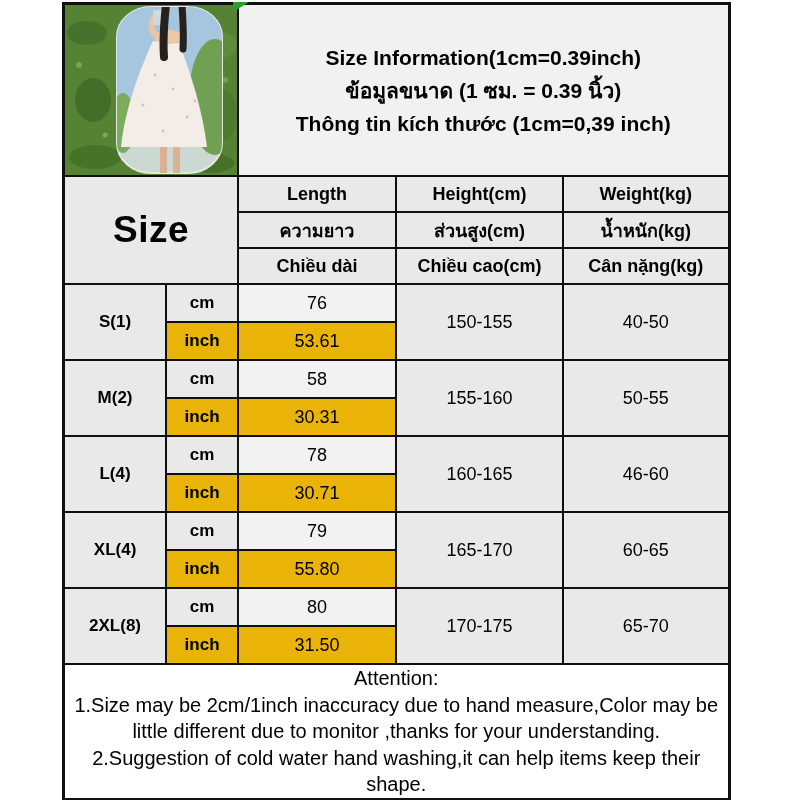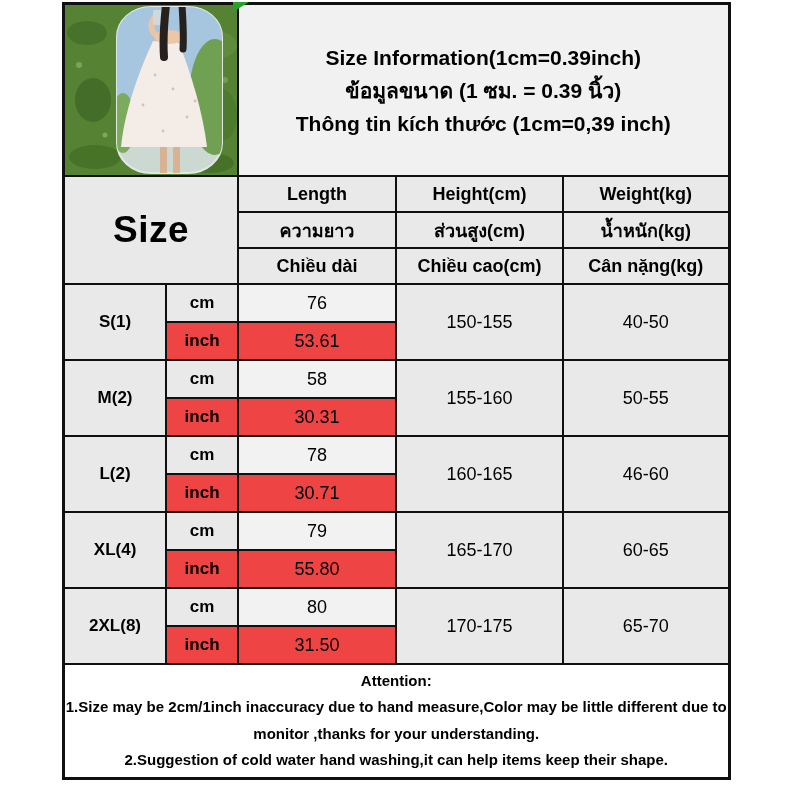--- a/index.html
+++ b/index.html
@@ -21,33 +21,33 @@
   .col-sizelabel{width:100px}.col-unit{width:70px}.col-length{width:158px}
   .col-height{width:167px}.col-weight{width:166px}
   
   .r-photo{height:170px}
   .r-hdr{height:36px}
   .r-data{height:38px}
   .r-att{height:114px}
   
   .bg-gray{background:#e9e9e9;}
   .bg-light{background:#f2f2f2;margin-left:20px;}
-  .bg-white{background:#ef4444;}
+  .bg-white{background:#eab308;}
   .title-cell{background:#f1f1f1;}
   .photo-cell{background:#5a8a3a;padding:0;}
   .photo-cell svg{display:block;}
   
   .title-line{font-weight:bold;font-size:21px;line-height:33px;}
   .size-head{font-size:37px;font-weight:bold;letter-spacing:0.5px;}
   .hdr{font-size:18px;font-weight:bold;margin-top:7px;}
   .lbl{font-size:17px;font-weight:bold;margin-top:12px;}
   .val{font-size:18px;font-weight:normal;}
   .attention-cell{
     text-align:left;vertical-align:top;
-    font-size:15px;line-height:26.5px;font-weight:bold;
+    font-size:20px;line-height:26.5px;font-weight:normal;
     padding:3px 6px 0 7px;background:#ffffff;
   }
   .title-cell .stack{display:flex;flex-direction:column;justify-content:center;align-items:center;height:100%;}
   .corner-artifact{position:absolute;left:171px;top:0;width:16px;height:10px;}
 </style>
 </head>
 <body>
 
 <div class="sheet">
   <table class="size-table">
@@ -149,21 +149,21 @@
       <td class="bg-light val">58</td>
       <td rowspan="2" class="bg-gray val">155-160</td>
       <td rowspan="2" class="bg-gray val">50-55</td>
     </tr>
     <tr class="r-data">
       <td class="bg-white lbl">inch</td>
       <td class="bg-white val">30.31</td>
     </tr>
 
     <tr class="r-data">
-      <td rowspan="2" class="bg-gray lbl">L(2)</td>
+      <td rowspan="2" class="bg-gray lbl">L(4)</td>
       <td class="bg-gray lbl">cm</td>
       <td class="bg-light val">78</td>
       <td rowspan="2" class="bg-gray val">160-165</td>
       <td rowspan="2" class="bg-gray val">46-60</td>
     </tr>
     <tr class="r-data">
       <td class="bg-white lbl">inch</td>
       <td class="bg-white val">30.71</td>
     </tr>
 

